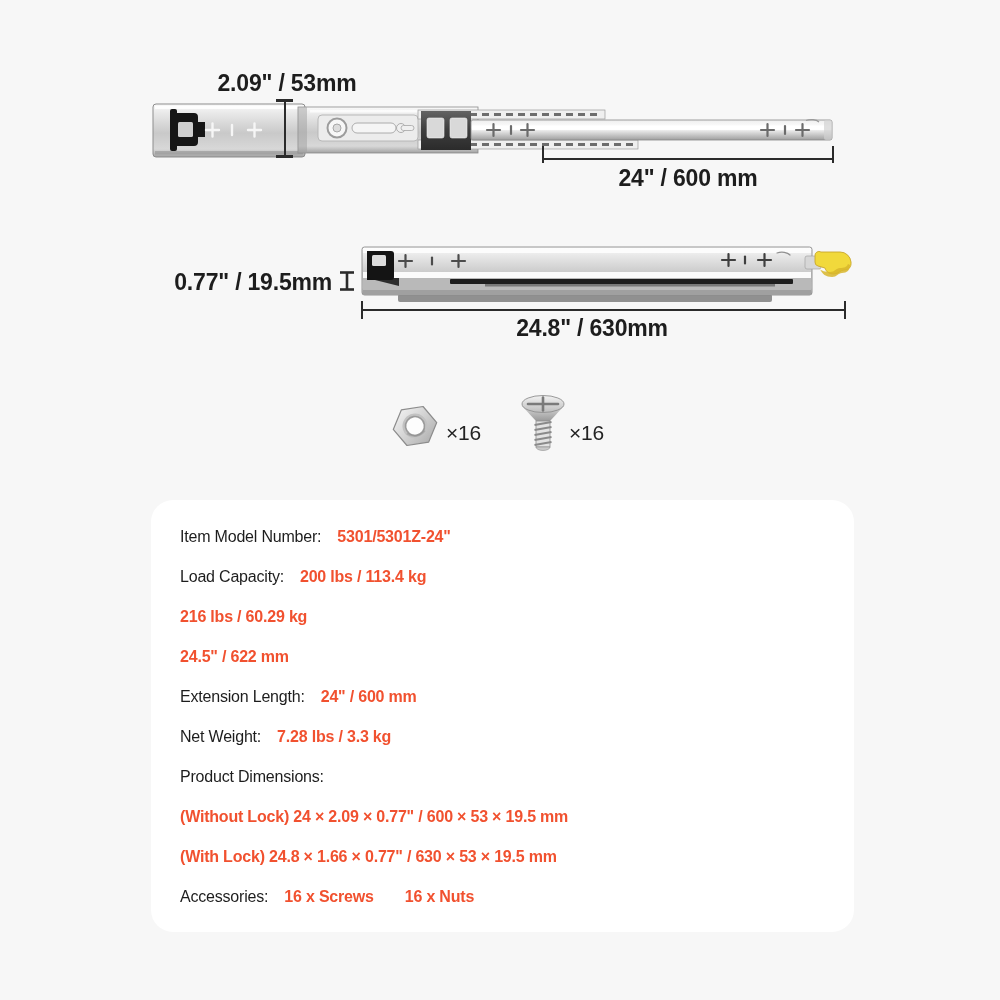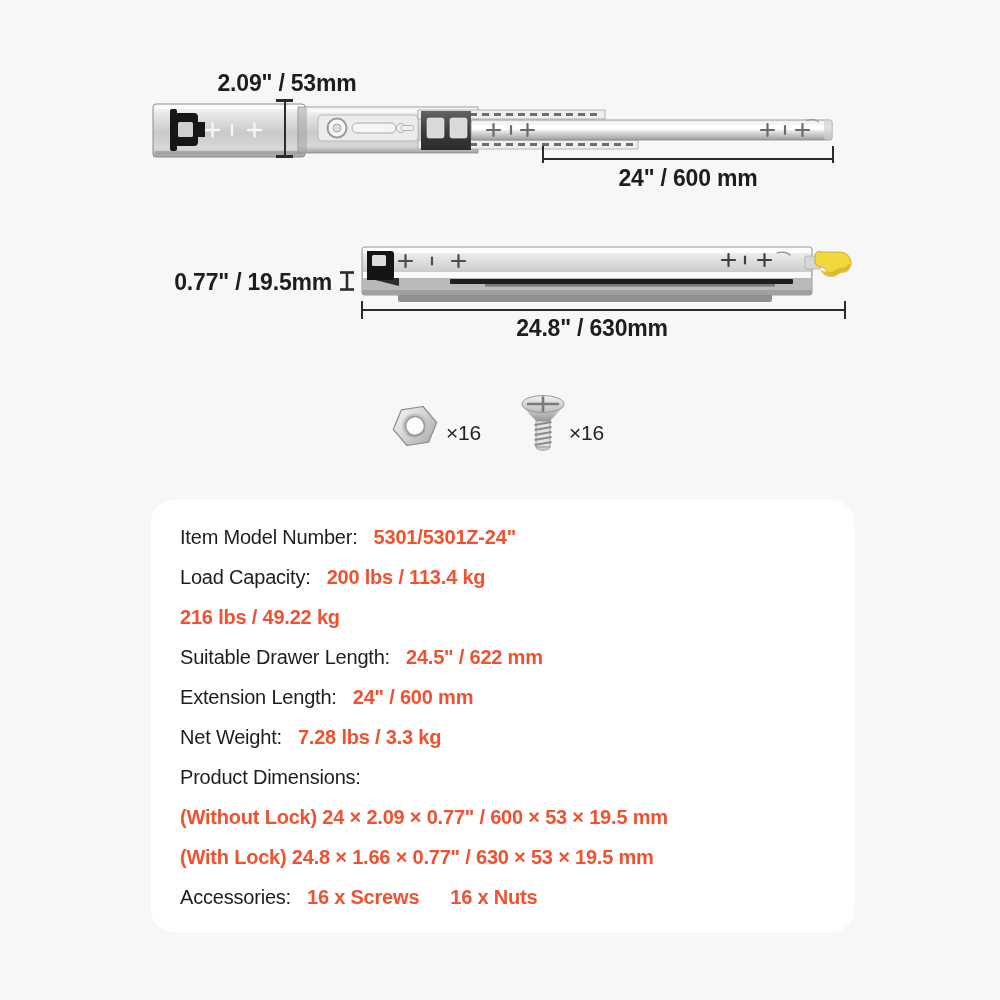--- a/index.html
+++ b/index.html
@@ -25,21 +25,21 @@
     white-space:nowrap;letter-spacing:-0.2px;
   }
   
   .spec-panel{
     position:absolute;left:151px;top:500px;width:703px;height:432px;
     background:#ffffff;border-radius:22px;
   }
   .spec-content{padding:17px 0 0 29px;}
   .spec-row{
     height:40px;display:flex;align-items:center;
-    font-size:20px;white-space:nowrap;letter-spacing:-0.2px;
+    font-size:16px;white-space:nowrap;letter-spacing:-0.2px;
   }
   .spec-label{color:#1d1d1d;font-weight:400;}
   .spec-label:not(:empty){margin-right:16px;}
   .spec-value{color:#f1512f;font-weight:700;}
   .spec-value2{color:#f1512f;font-weight:700;}
   .spec-value2:not(:empty){margin-left:31px;}
 </style>
 </head>
 <body>
 
@@ -249,25 +249,24 @@
         <span class="spec-label">Item Model Number:</span>
         <span class="spec-value">5301/5301Z-24"</span>
         <span class="spec-value2"></span>
       </div>
       <div class="spec-row">
         <span class="spec-label">Load Capacity:</span>
         <span class="spec-value">200 lbs / 113.4 kg</span>
         <span class="spec-value2"></span>
       </div>
       <div class="spec-row">
-        <span class="spec-value">216 lbs / 49.22 kg</span>
-        <span class="spec-value2"></span>
-      </div>
-      <div class="spec-row">
-        <span class="spec-label">Suitable Drawer Length:</span>
+        <span class="spec-value">216 lbs / 60.29 kg</span>
+        <span class="spec-value2"></span>
+      </div>
+      <div class="spec-row">
         <span class="spec-value">24.5" / 622 mm</span>
         <span class="spec-value2"></span>
       </div>
       <div class="spec-row">
         <span class="spec-label">Extension Length:</span>
         <span class="spec-value">24" / 600 mm</span>
         <span class="spec-value2"></span>
       </div>
       <div class="spec-row">
         <span class="spec-label">Net Weight:</span>

